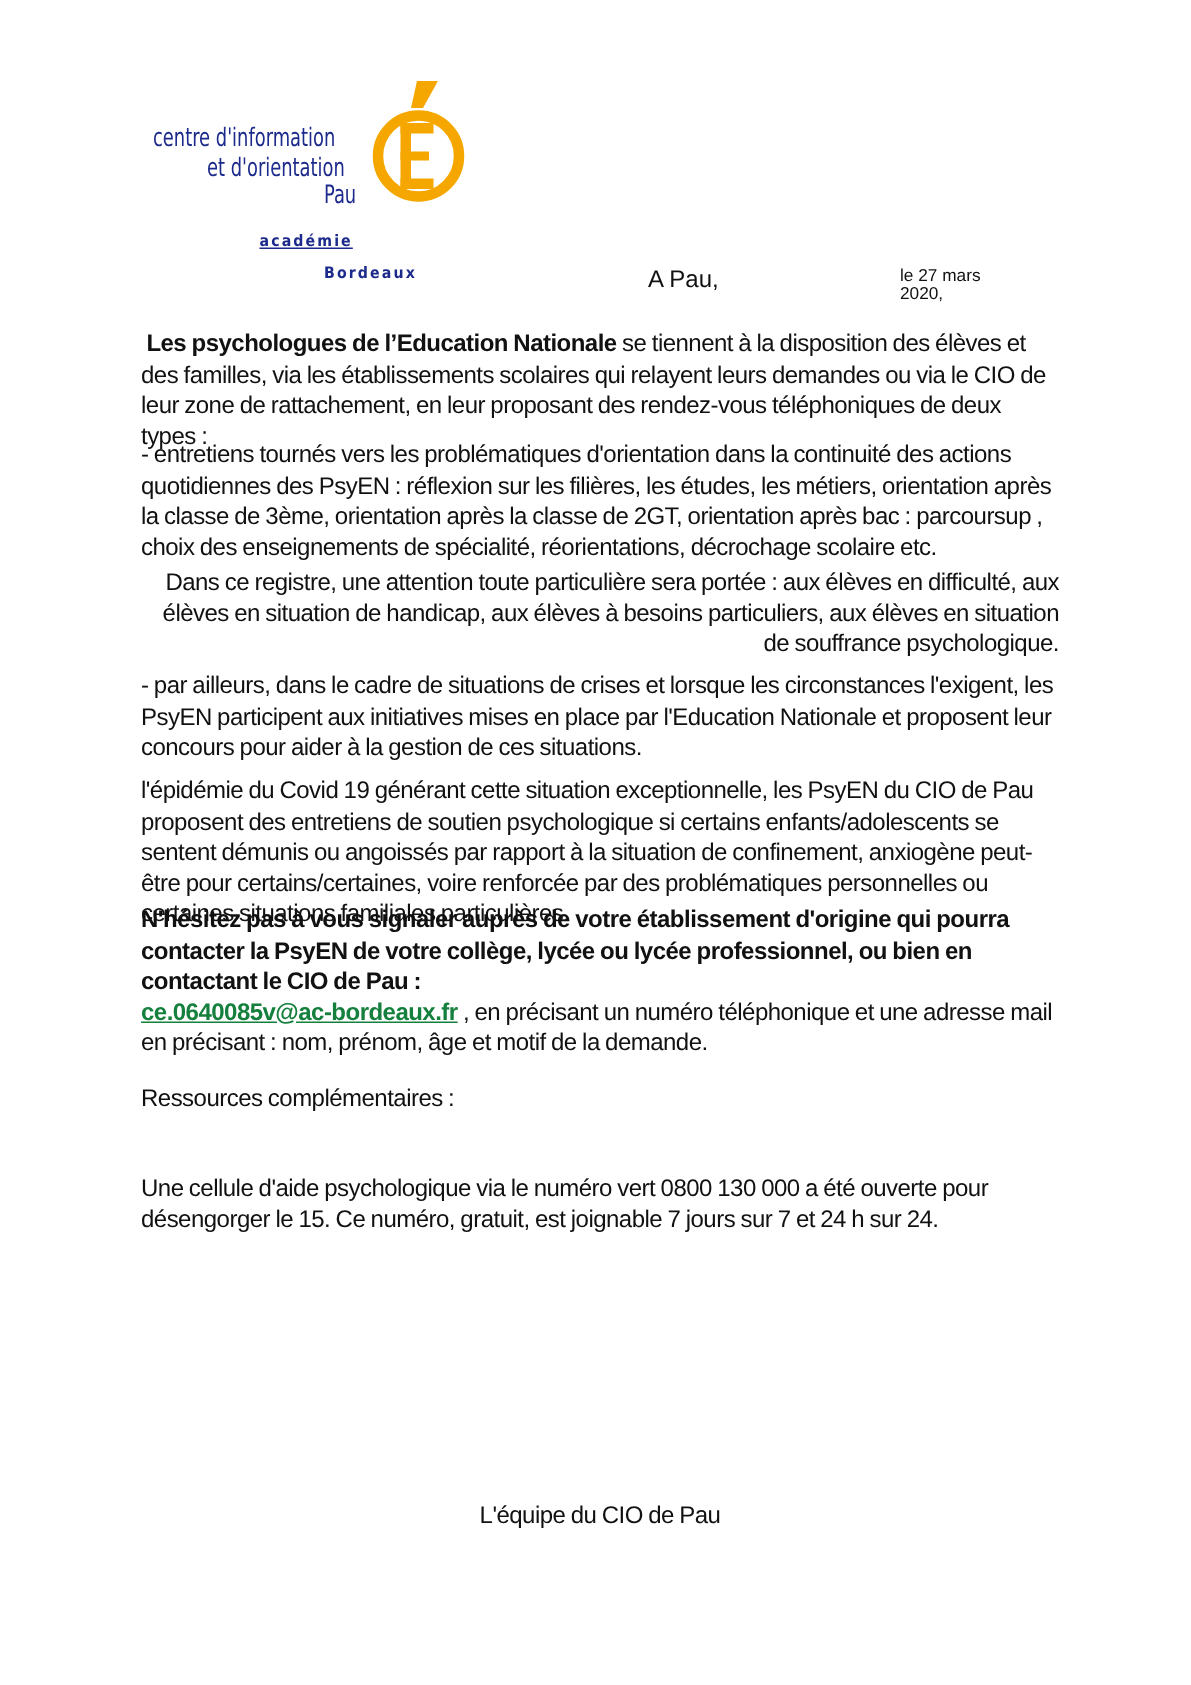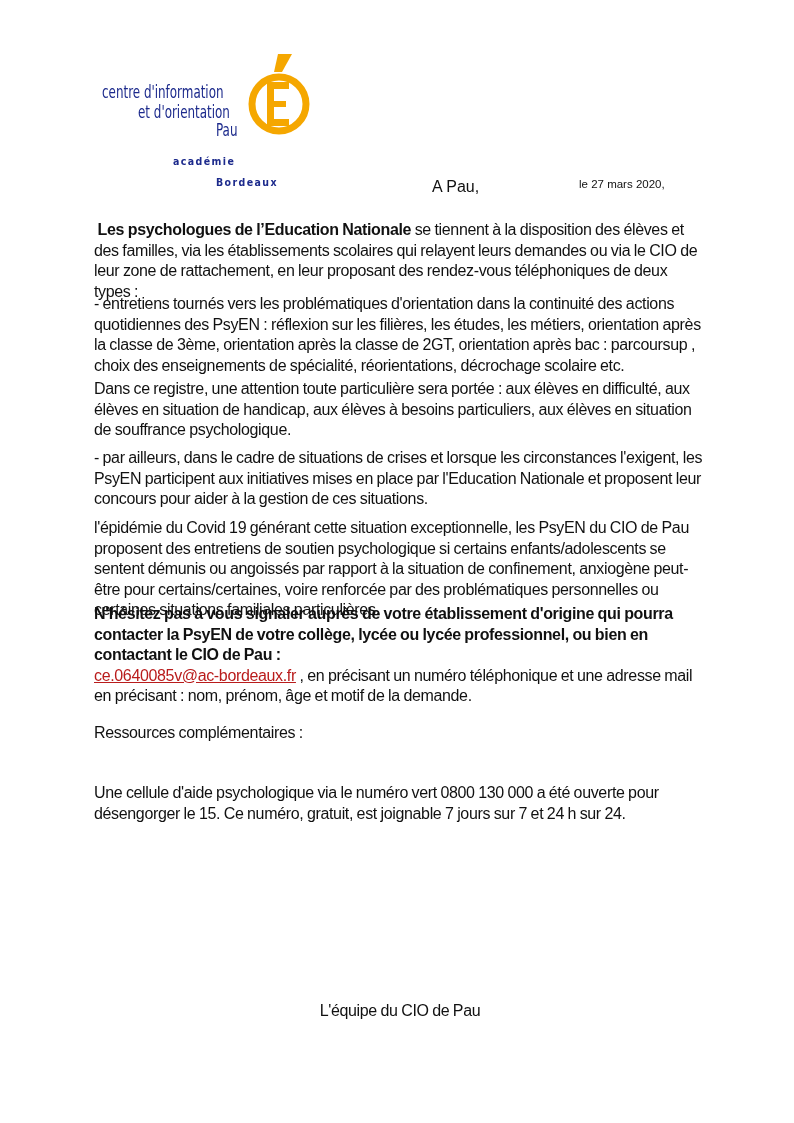--- a/index.html
+++ b/index.html
@@ -6,32 +6,32 @@
     body { width: 794px; height: 1123px; position: relative; overflow: hidden;
            font-family: "Liberation Sans", sans-serif; color: #111; }
     .page { position: absolute; left: 0; top: 0; width: 679px; height: 1123px; }
 
     .logo { position: absolute; left: 100px; top: 52px; width: 215px; height: 135px; }
     .logo-text { position: absolute; font-family: "DejaVu Sans", sans-serif; color: #1c2a8c;
                  font-stretch: condensed; letter-spacing: 0px; white-space: nowrap; }
     .l1 { left: 2px; top: 30px; font-size: 17px; transform: scaleX(0.78); transform-origin: left top; }
     .l2 { left: 38px; top: 50px; font-size: 17px; transform: scaleX(0.78); transform-origin: left top; }
     .l3 { left: 116px; top: 68px; font-size: 17px; transform: scaleX(0.78); transform-origin: left top; }
-    .l4 { left: 73px; top: 103px; font-size: 10.5px; letter-spacing: 1.4px; font-weight: bold; }
+    .l4 { left: 73px; top: 103px; font-size: 10.5px; letter-spacing: 1.4px; font-weight: bold; text-decoration: underline; }
     .l5 { left: 73px; top: 124px; font-size: 10.5px; letter-spacing: 1.4px; font-weight: bold; padding-left: 43px; }
     .logo-e { position: absolute; left: 148px; top: 0px; width: 62px; height: 86px; }
 
     .place { position: absolute; left: 432px; top: 178px; font-size: 16px; }
-    .date  { position: absolute; left: 579px; top: 178px; font-size: 11.5px; }
+    .date  { position: absolute; left: 600px; top: 178px; font-size: 11.5px; }
 
     .body-text { position: absolute; left: 94px; width: 612px; font-size: 16px; line-height: 20.5px;
                  font-family: "Liberation Sans", sans-serif; letter-spacing: -0.35px; word-spacing: -0.5px; }
     .body-text p { margin: 0; }
     .bold { font-weight: bold; }
-    a.link { color: #b91c1c; text-decoration: underline; }
+    a.link { color: #15803d; text-decoration: underline; font-weight: bold; }
   </style>
 </head>
 <body>
 
 <div class="page">
 
   <div class="logo">
     <svg class="logo-e" viewBox="0 0 62 86">
       <circle cx="31" cy="52" r="27" fill="none" stroke="#f5a700" stroke-width="7"></circle>
       <polygon points="30,2 44,2 34,20 26,20" fill="#f5a700"></polygon>
@@ -51,21 +51,21 @@
   <div class="date">le 27 mars 2020,</div>
 
   <div class="body-text" style="top:220px;">
     <p>&nbsp;<span class="bold">Les psychologues de l’Education Nationale</span><span> se tiennent à la disposition des élèves et des familles, via les établissements scolaires qui relayent leurs demandes ou via le CIO de leur zone de rattachement, en leur proposant des rendez-vous téléphoniques de deux types :</span></p>
   </div>
 
   <div class="body-text" style="top:294px;">
     <p>- entretiens tournés vers les problématiques d'orientation dans la continuité des actions quotidiennes des PsyEN : réflexion sur les filières, les études, les métiers, orientation après la classe de 3ème, orientation après la classe de 2GT, orientation après bac : parcoursup , choix des enseignements de spécialité, réorientations, décrochage scolaire etc.</p>
   </div>
 
-  <div class="body-text" style="top:379px;">
+  <div class="body-text" style="top:379px;text-align:right;">
     <p>Dans ce registre, une attention toute particulière sera portée : aux élèves en difficulté, aux élèves en situation de handicap, aux élèves à besoins particuliers, aux élèves en situation de souffrance psychologique.</p>
   </div>
 
   <div class="body-text" style="top:448px;">
     <p>- par ailleurs, dans le cadre de situations de crises et lorsque les circonstances l'exigent, les PsyEN participent aux initiatives mises en place par l'Education Nationale et proposent leur concours pour aider à la gestion de ces situations.</p>
   </div>
 
   <div class="body-text" style="top:518px;">
     <p>l'épidémie du Covid 19 générant cette situation exceptionnelle, les PsyEN du CIO de Pau proposent des entretiens de soutien psychologique si certains enfants/adolescents  se sentent démunis ou angoissés par rapport à la situation de confinement, anxiogène peut-être pour certains/certaines, voire renforcée par des problématiques personnelles ou certaines situations familiales particulières.</p>
   </div>

